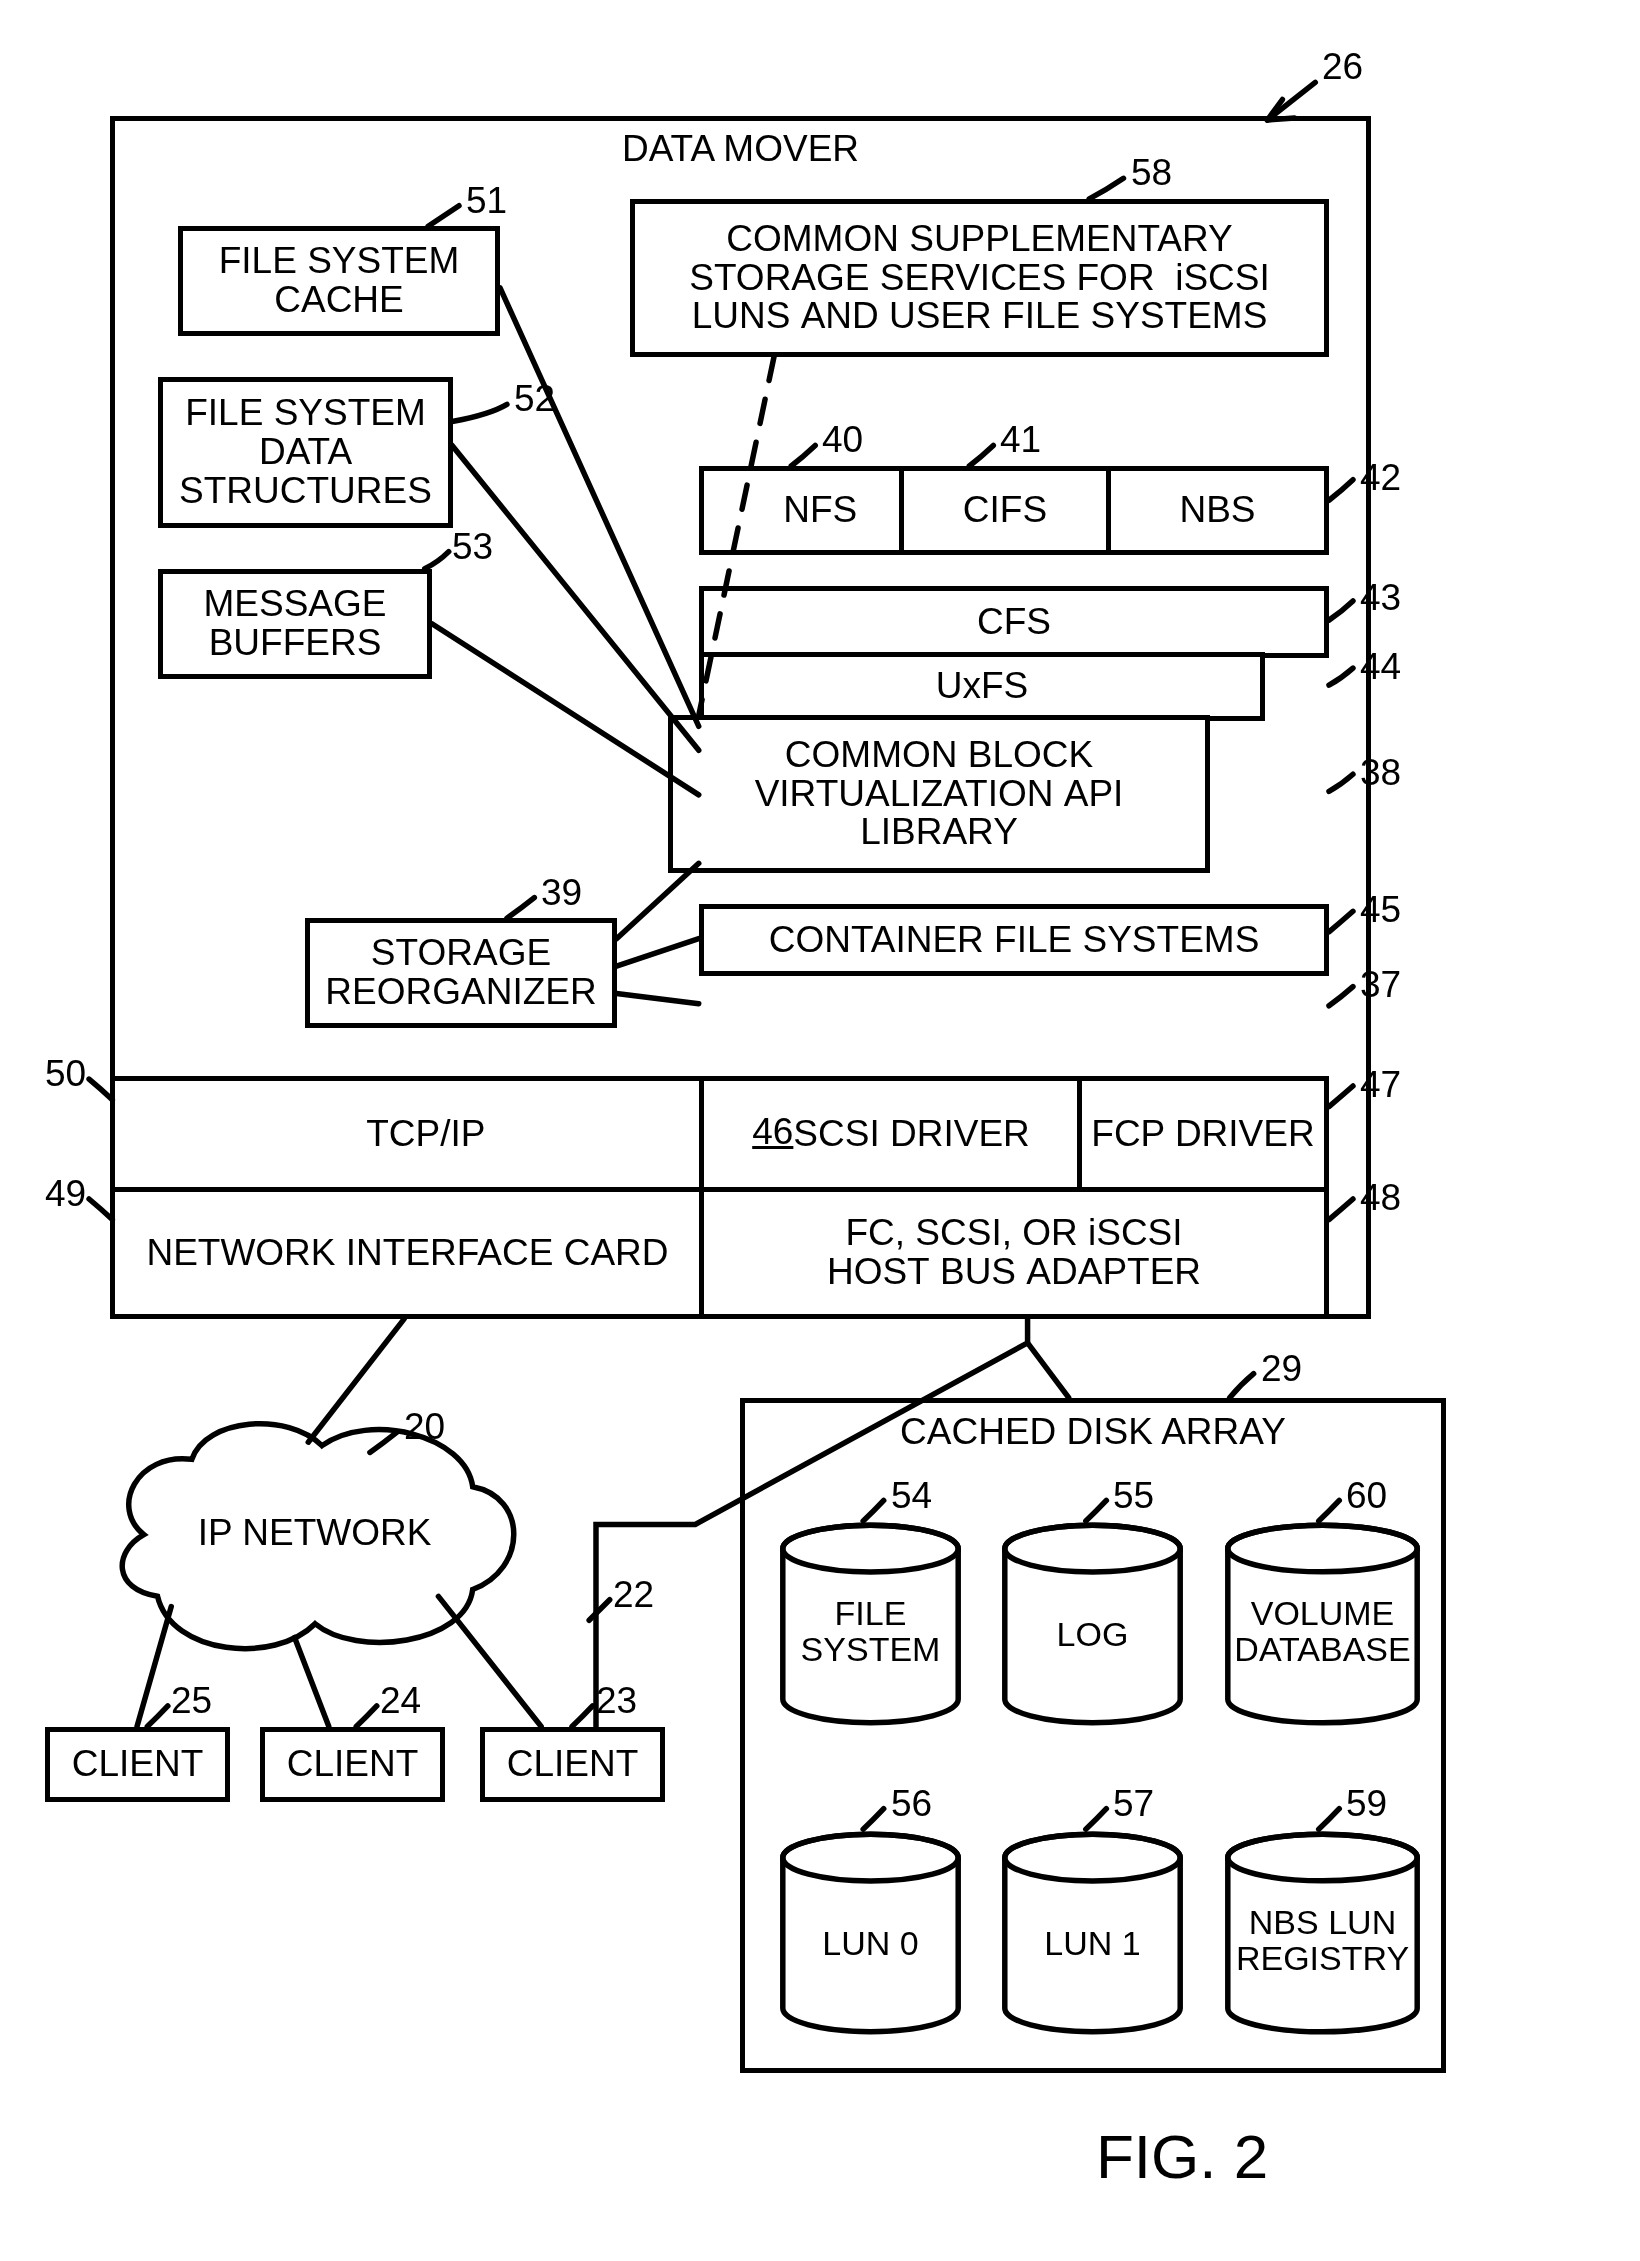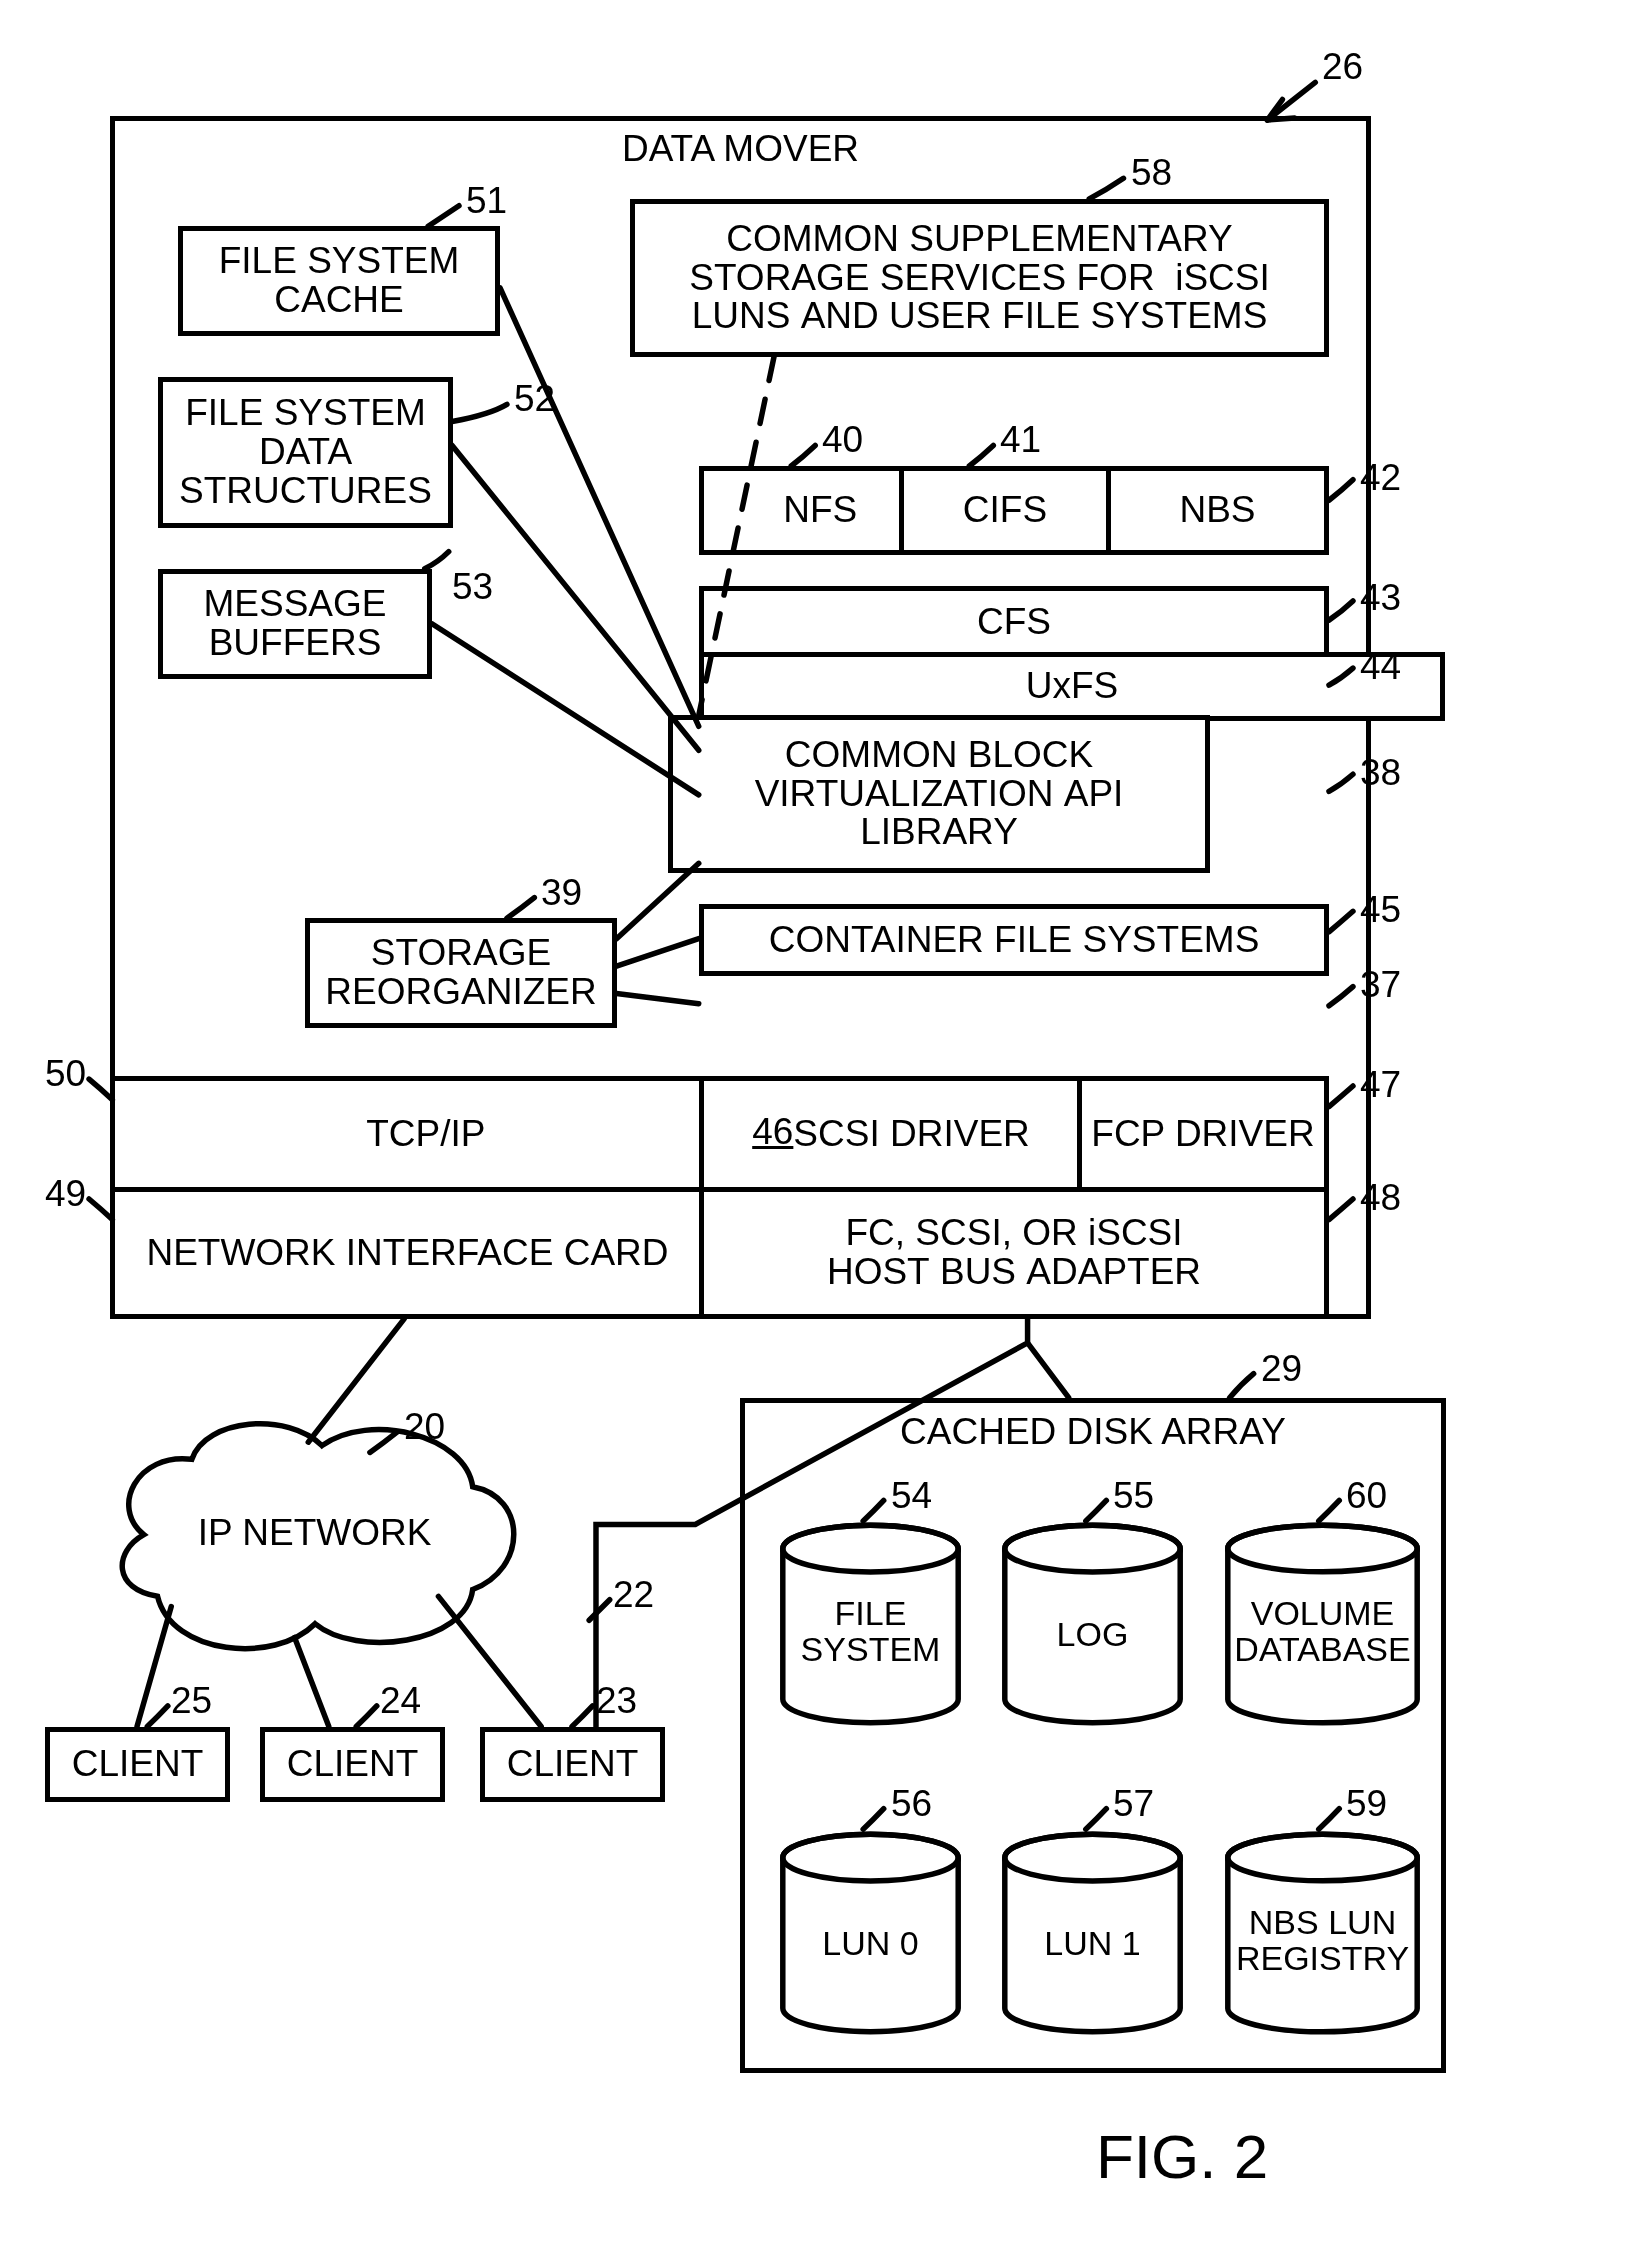--- a/index.html
+++ b/index.html
@@ -71,21 +71,21 @@
 
   <div class="reflabel" style="left:1322px; top:48px;">26</div>
 
   <div class="box" style="left:178px; top:226px; width:322px; height:110px; white-space:pre-line;"><span>FILE&nbsp;SYSTEM<br>CACHE</span></div>
   <div class="reflabel" style="left:466px; top:182px;">51</div>
 
   <div class="box" style="left:158px; top:377px; width:295px; height:151px; white-space:pre-line;"><span>FILE&nbsp;SYSTEM<br>DATA<br>STRUCTURES</span></div>
   <div class="reflabel" style="left:514px; top:380px;">52</div>
 
   <div class="box" style="left:158px; top:569px; width:274px; height:110px; white-space:pre-line;"><span>MESSAGE<br>BUFFERS</span></div>
-  <div class="reflabel" style="left:452px; top:528px;margin-top:40px;">53</div>
+  <div class="reflabel" style="left:452px; top:528px;">53</div>
 
   <div class="box" style="left:305px; top:918px; width:312px; height:110px; white-space:pre-line;"><span>STORAGE<br>REORGANIZER</span></div>
   <div class="reflabel" style="left:541px; top:874px;">39</div>
 
   <div class="box" style="left:630px; top:199px; width:699px; height:158px; white-space:pre-line;"><span>COMMON&nbsp;SUPPLEMENTARY<br>STORAGE&nbsp;SERVICES&nbsp;FOR&nbsp;&nbsp;iSCSI<br>LUNS&nbsp;AND&nbsp;USER&nbsp;FILE&nbsp;SYSTEMS</span></div>
   <div class="reflabel" style="left:1131px; top:154px;">58</div>
 
   <div class="box" style="left:699px; top:466px; width:206px; height:89px;padding-left:42px;">
       <span>NFS</span>
     </div>
@@ -97,21 +97,21 @@
     </div>
   <div class="reflabel" style="left:822px; top:421px;">40</div>
   <div class="reflabel" style="left:1000px; top:421px;">41</div>
   <div class="reflabel" style="left:1360px; top:459px;">42</div>
 
   <div class="box" style="left:699px; top:586px; width:630px; height:72px;">
       <span>CFS</span>
     </div>
   <div class="reflabel" style="left:1360px; top:579px;">43</div>
 
-  <div class="box" style="left:699px; top:652px; width:746px; height:69px;">
+  <div class="box" style="left:699px; top:652px; width:566px; height:69px;">
       <span>UxFS</span>
     </div>
   <div class="reflabel" style="left:1360px; top:648px;">44</div>
 
   <div class="box" style="left:668px; top:715px; width:542px; height:158px; white-space:pre-line;"><span>COMMON&nbsp;BLOCK<br>VIRTUALIZATION&nbsp;API<br>LIBRARY</span></div>
   <div class="reflabel" style="left:1360px; top:754px;">38</div>
 
   <div class="box" style="left:699px; top:904px; width:630px; height:72px;">
       <span>CONTAINER FILE SYSTEMS</span>
     </div>

